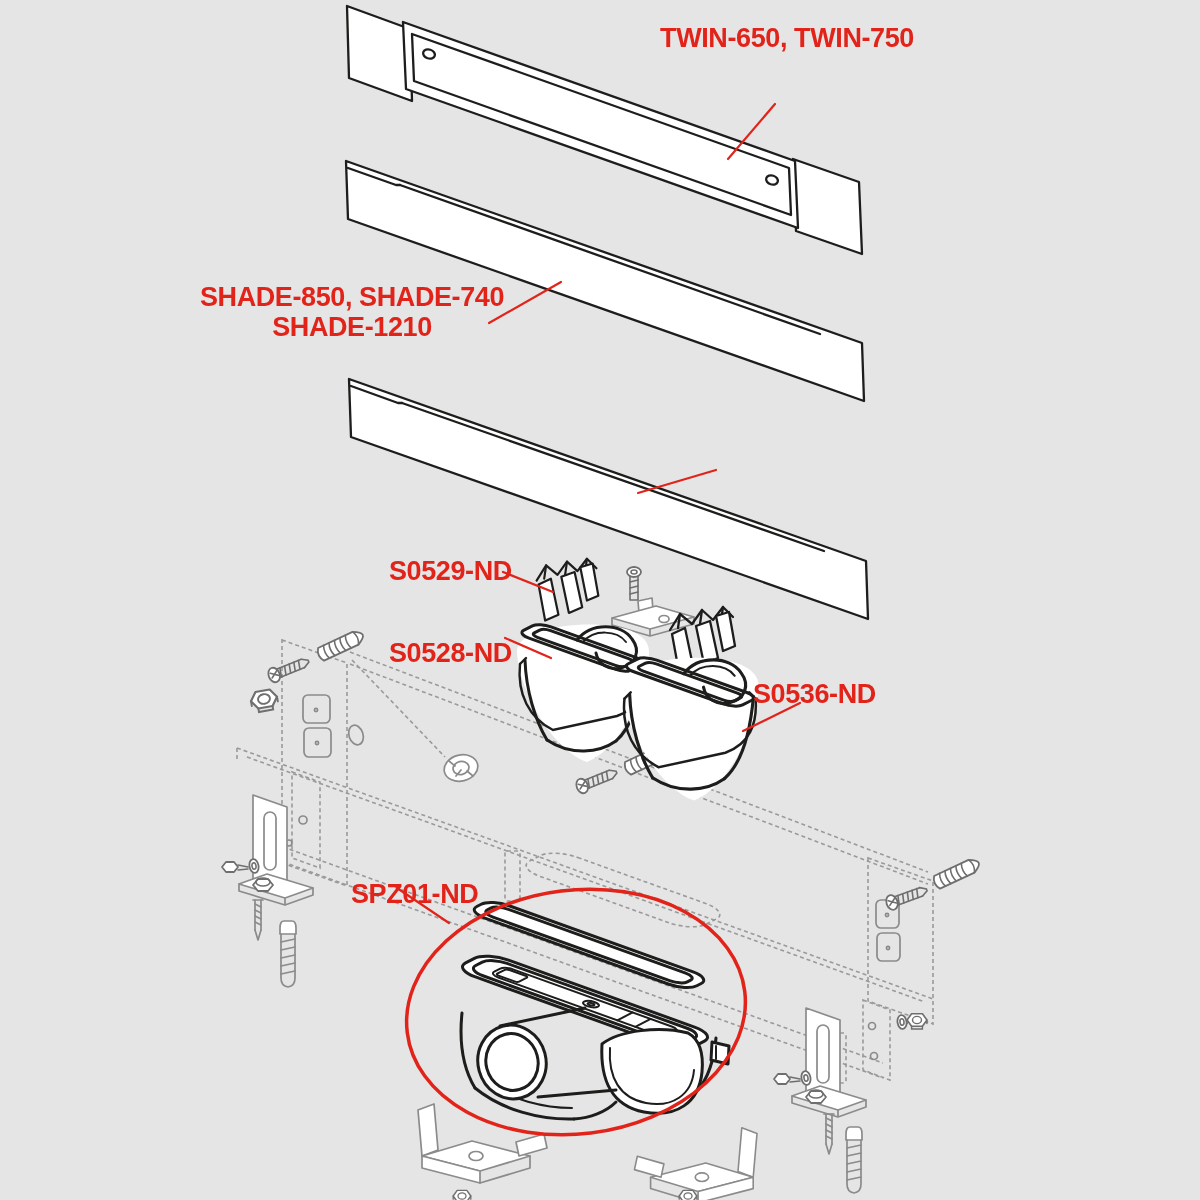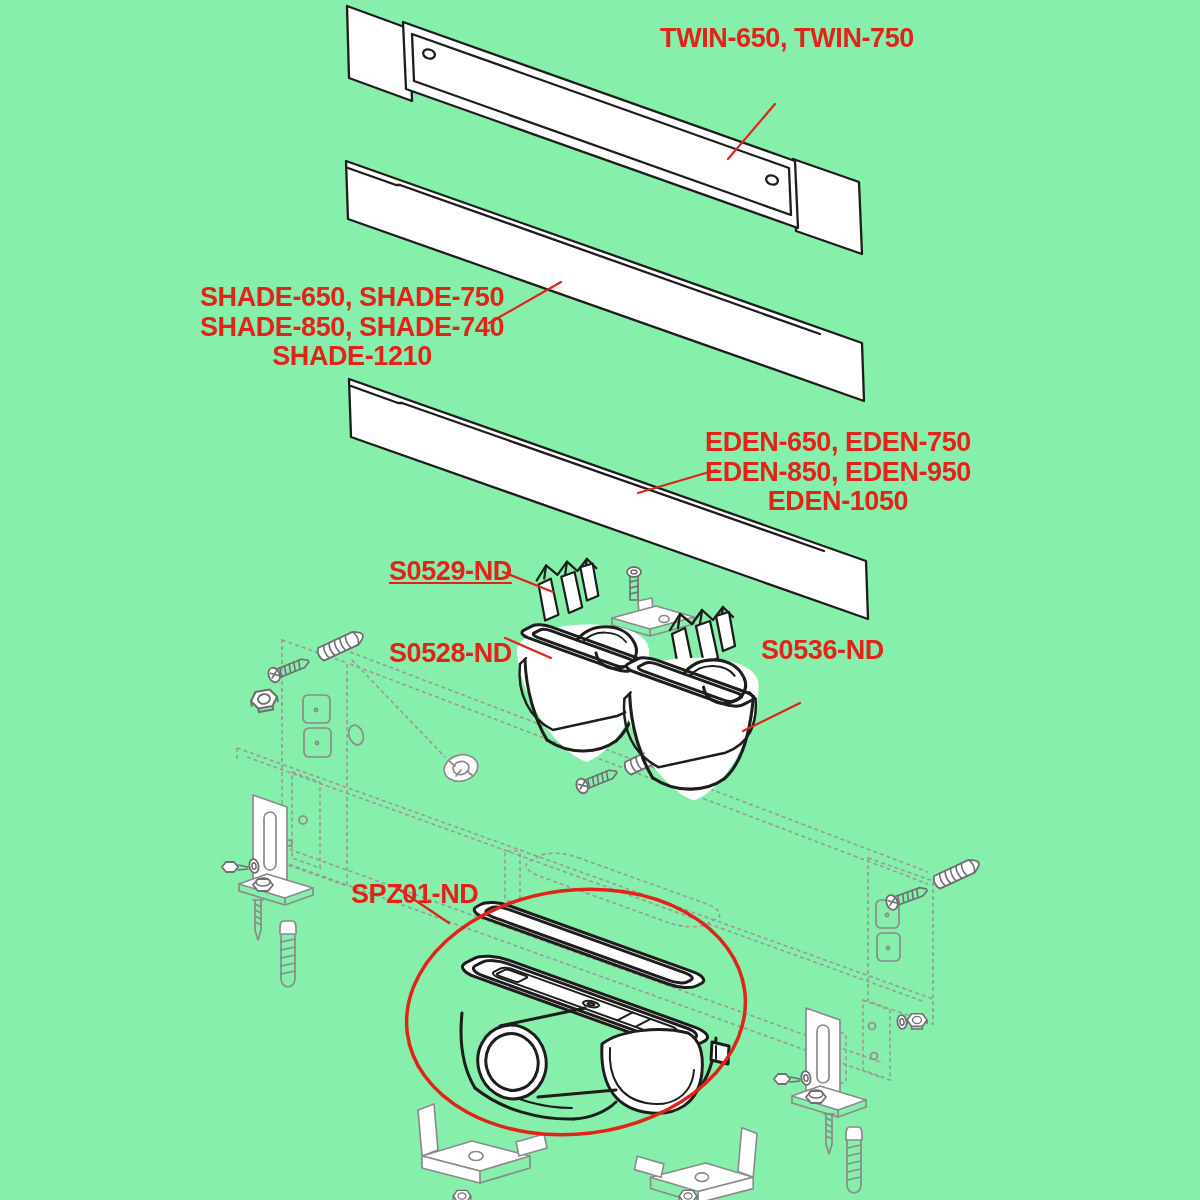--- a/index.html
+++ b/index.html
@@ -1,16 +1,16 @@
 <!DOCTYPE html>
 <html><head>
 <meta charset="utf-8">
 <style>
   html,body{margin:0;padding:0;background:#fff;}
-  .stage{position:relative;width:1200px;height:1200px;background:#86efac;overflow:hidden;
+  .stage{position:relative;width:1200px;height:1200px;background:#e5e5e5;overflow:hidden;
          font-family:"Liberation Sans",sans-serif;}
   .stage svg{position:absolute;left:0;top:0;}
   .lbl{position:absolute;color:#E2231A;font:600 27px/29.5px "Liberation Sans",sans-serif;
        letter-spacing:-0.4px;white-space:nowrap;}
   .lbl.center{text-align:center;width:330px;}
   
   .k  {fill:none;stroke:#1D1D1B;stroke-width:2.3;stroke-linejoin:round;stroke-linecap:round;}
   .kf {fill:#fff;stroke:#1D1D1B;stroke-width:2.3;stroke-linejoin:round;}
   .kb {fill:none;stroke:#1D1D1B;stroke-width:3;stroke-linejoin:round;stroke-linecap:round;}
   .kbf{fill:#fff;stroke:#1D1D1B;stroke-width:3;stroke-linejoin:round;}
@@ -273,29 +273,23 @@
     <path class="rl" d="M800,703 L743,731"></path>
     <path class="rl" d="M397,888 L449,923"></path>
   </g>
 </svg>
 
   <div class="lbl center" style="left:622px;top:24px;">
     <div>TWIN-650, TWIN-750</div>
   </div>
 
   <div class="lbl center" style="left:187px;top:283px;">
-    <div>SHADE-650, SHADE-750</div>
     <div>SHADE-850, SHADE-740</div>
     <div>SHADE-1210</div>
   </div>
 
-  <div class="lbl center" style="left:673px;top:428px;">
-    <div>EDEN-650, EDEN-750</div>
-    <div>EDEN-850, EDEN-950</div>
-    <div>EDEN-1050</div>
-  </div>
-
-  <div class="lbl" style="left:389px;top:557px;text-decoration:underline;">S0529-ND</div>
+
+  <div class="lbl" style="left:389px;top:557px;">S0529-ND</div>
   <div class="lbl" style="left:389px;top:615px;margin-top:24px;">S0528-ND</div>
-  <div class="lbl" style="left:753px;top:636px;margin-left:8px;">S0536-ND</div>
+  <div class="lbl" style="left:753px;top:680px;">S0536-ND</div>
   <div class="lbl" style="left:351px;top:861px;margin-top:19px;">SPZ01-ND</div>
 
 </div>
 
 </body></html>

